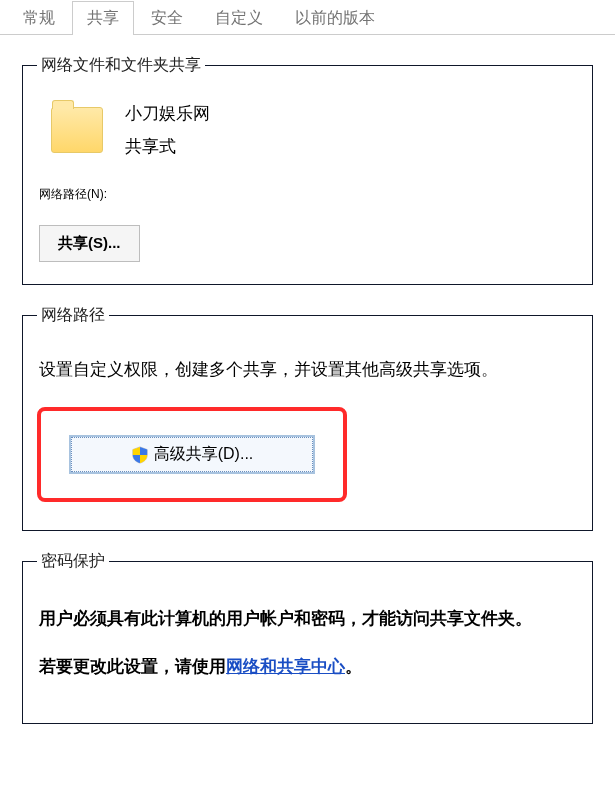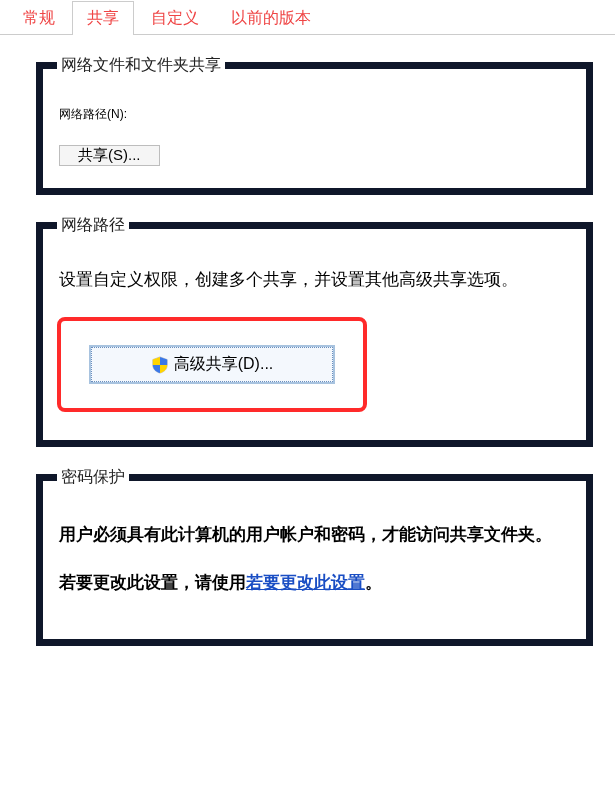--- a/index.html
+++ b/index.html
@@ -19,32 +19,31 @@
       font-size: 16px;
     }
     .tab {
       padding: 6px 14px;
       border: 1px solid transparent;
       border-bottom: none;
       cursor: pointer;
       position: relative;
       top: 1px;
       margin-right: 2px;
-      color: #ef4444;
+      color: #737373;
     }
     .tab.active {
       border-color: #ccc;
       background: #fff;
     }
     .panel { padding: 20px 22px; }
     fieldset.group {
-      border: 7px solid #0f172a;
+      border: 1px solid #0f172a;
       padding: 14px 14px 22px 14px;
       margin-bottom: 20px;
-      margin-left: 14px;
     }
     fieldset.group > legend {
       padding: 0 4px;
       font-size: 16px;
       color: #222;
     }
     .folderrow {
       display: flex;
       align-items: center;
       gap: 22px;
@@ -70,24 +69,25 @@
       border-bottom: none;
     }
     .foldertext { display: flex; flex-direction: column; gap: 10px; font-size: 17px; }
     .pathblock { margin-top: 16px; padding-left: 2px; }
     .pathblock > div { margin-bottom: 8px; font-size: 12px; }
     .sharebtn-wrap { margin-top: 22px; padding-left: 2px; }
 
     .btn {
       font-family: inherit;
       font-size: 15px;
-      padding: 0 18px;
+      padding: 8px 18px;
       background: #f5f5f5;
       border: 1px solid #bdbdbd;
       cursor: pointer;
+      font-weight: bold;
     }
 
     .adv-desc { padding: 18px 2px 8px 2px; font-size: 17px; }
     .adv-btn-outer {
       border: 4px solid #ff2a2a;
       border-radius: 8px;
       padding: 26px 30px;
       width: 310px;
       margin: 18px 0 6px 0px;
     }
@@ -111,29 +111,37 @@
     .pwd { padding: 20px 2px 0 2px; font-size: 17px; line-height: 1.5; }
     .pwd p { margin-bottom: 22px; font-weight: bold; }
     .link { color: #1a4ec4; text-decoration: underline; cursor: pointer; }
   </style>
 </head>
 <body>
 
 <div class="tabs">
   <div class="tab">常规</div>
   <div class="tab active">共享</div>
+  <div class="tab">安全</div>
   <div class="tab">自定义</div>
   <div class="tab">以前的版本</div>
 </div>
 
 <div class="panel">
 
   <fieldset class="group">
     <legend>网络文件和文件夹共享</legend>
 
+    <div class="folderrow">
+      <div class="folder-icon"></div>
+      <div class="foldertext">
+        <div>小刀娱乐网</div>
+        <div>共享式</div>
+      </div>
+    </div>
 
     <div class="pathblock">
       <div>网络路径(N):</div>
     </div>
 
     <div class="sharebtn-wrap">
       <button class="btn">共享(S)...</button>
     </div>
   </fieldset>
 
@@ -155,18 +163,18 @@
         <span>高级共享(D)...</span>
       </button>
     </div>
   </fieldset>
 
   <fieldset class="group">
     <legend>密码保护</legend>
     <div class="pwd">
       <p>用户必须具有此计算机的用户帐户和密码，才能访问共享文件夹。</p>
       <p>
-        <span>若要更改此设置，请使用</span><a class="link">若要更改此设置</a><span>。</span>
+        <span>若要更改此设置，请使用</span><a class="link">网络和共享中心</a><span>。</span>
       </p>
     </div>
   </fieldset>
 
 </div>
 
 </body></html>

